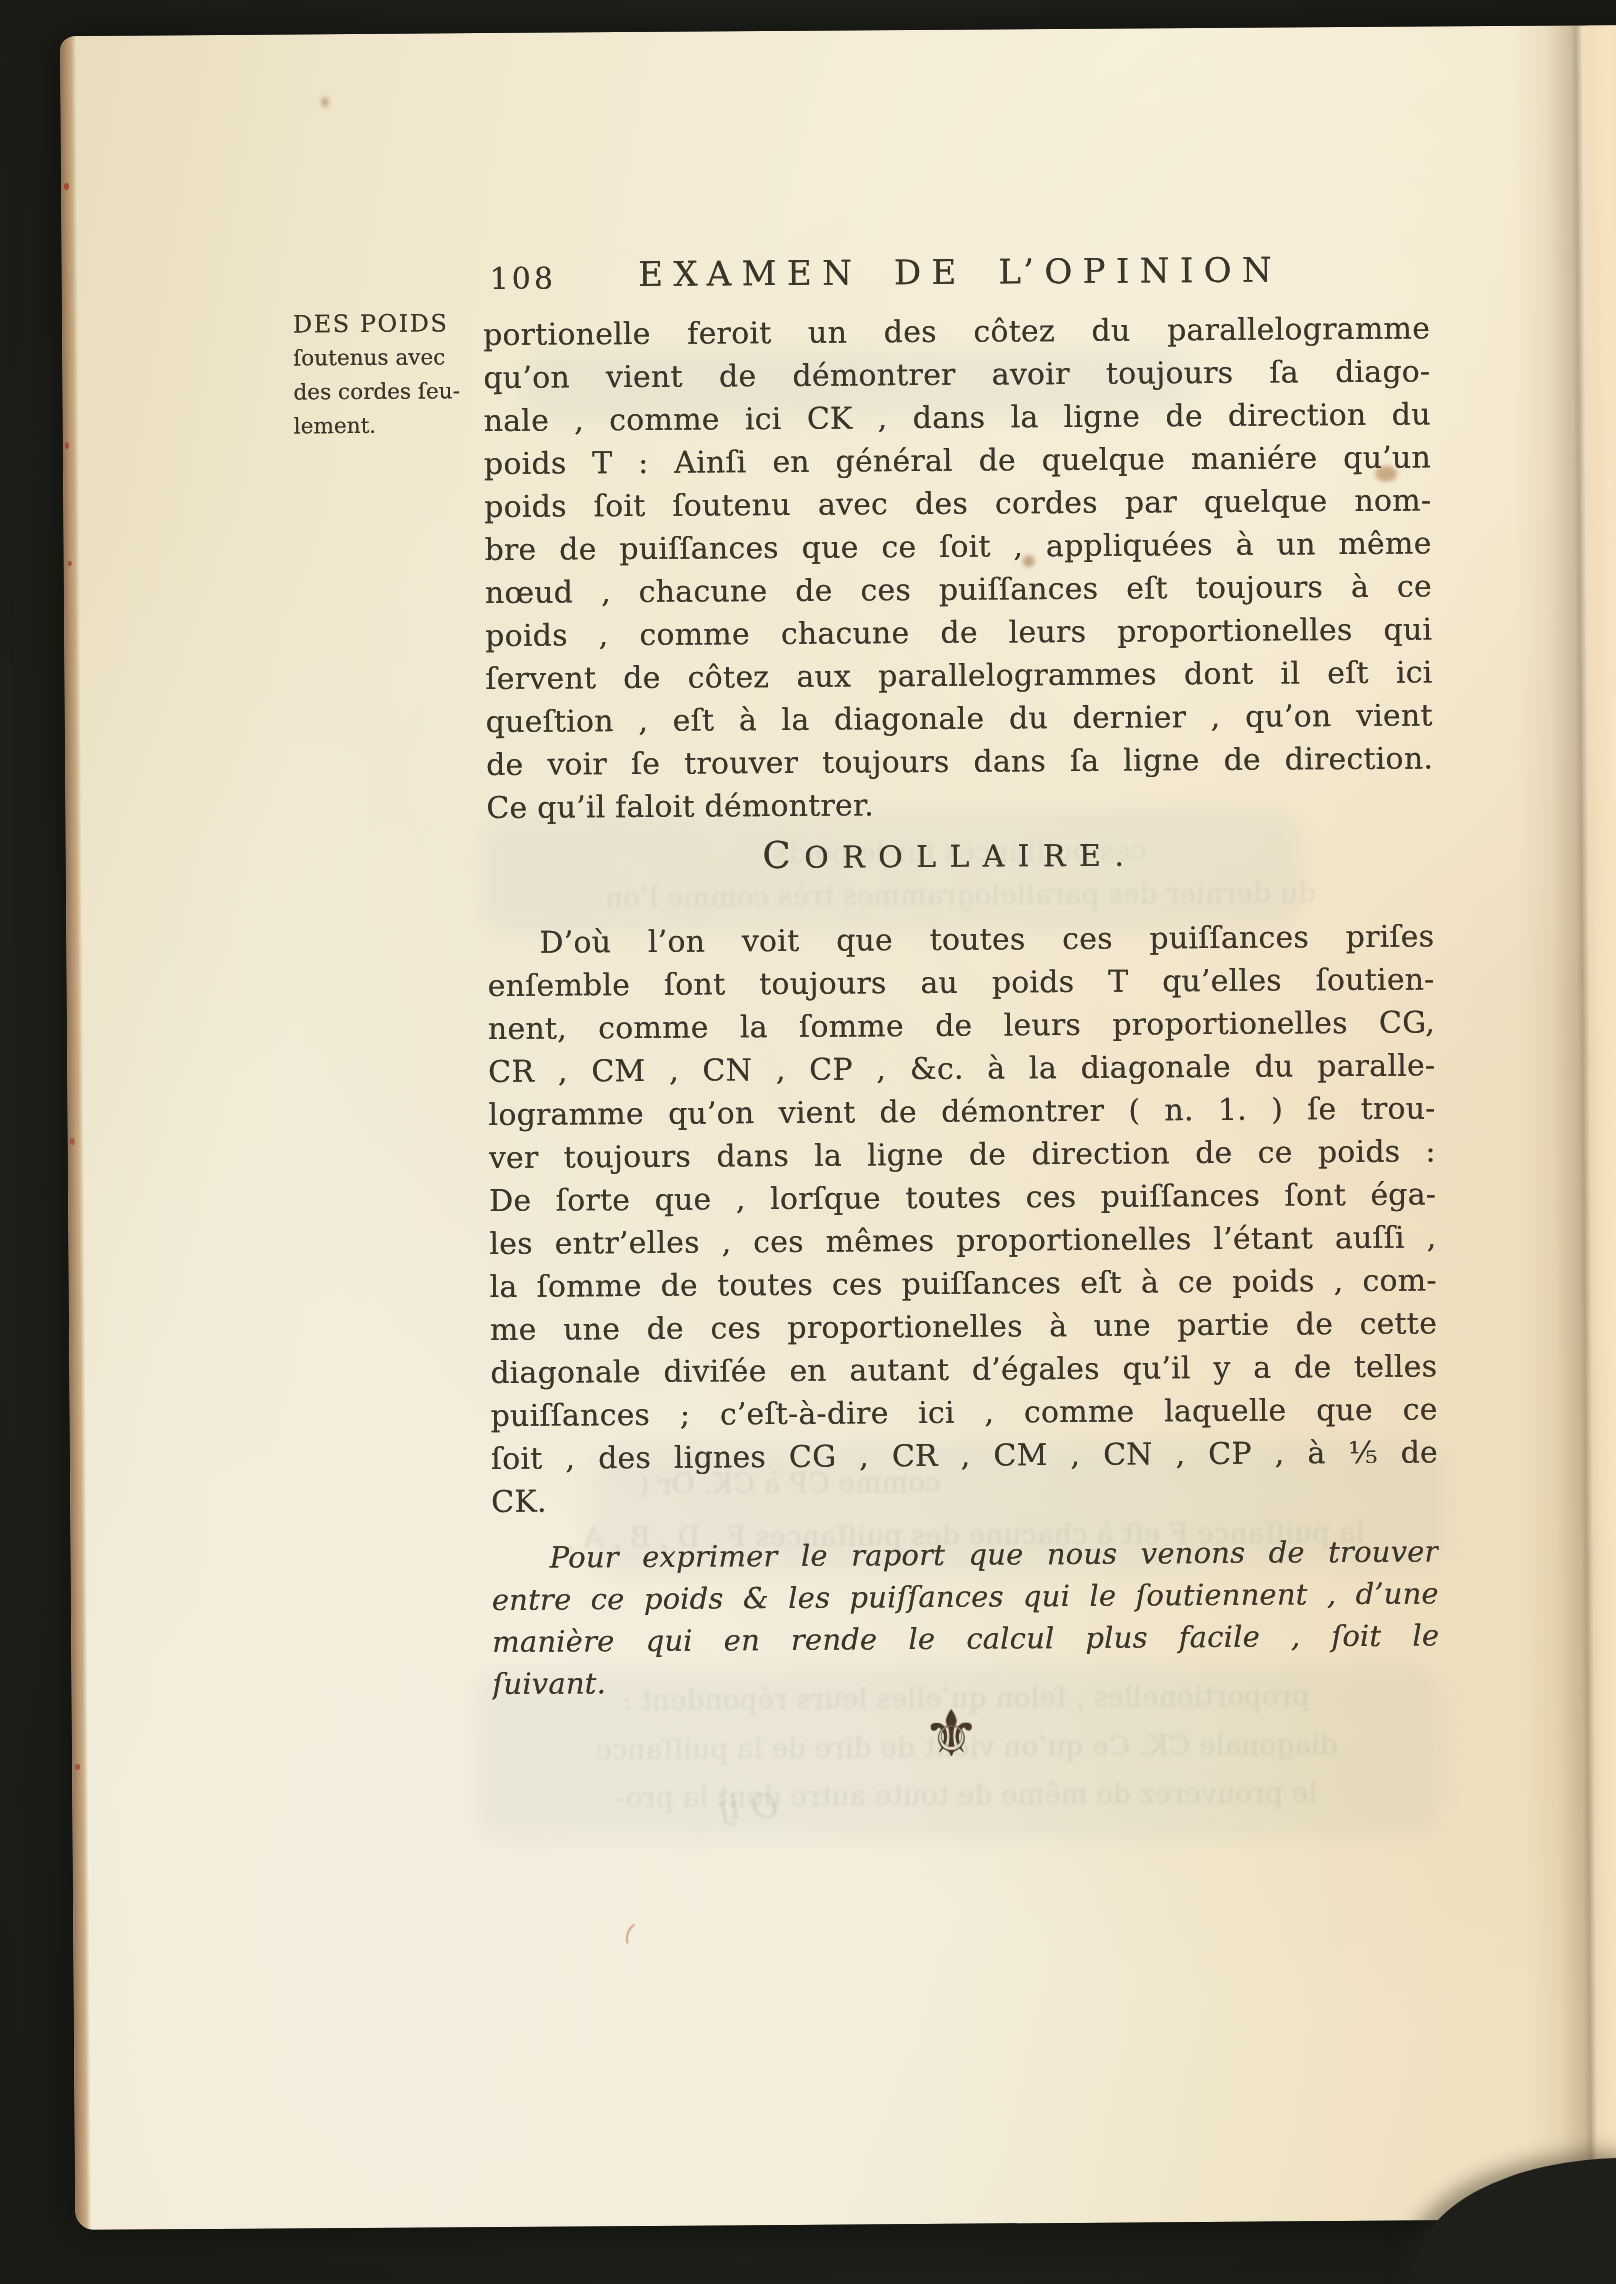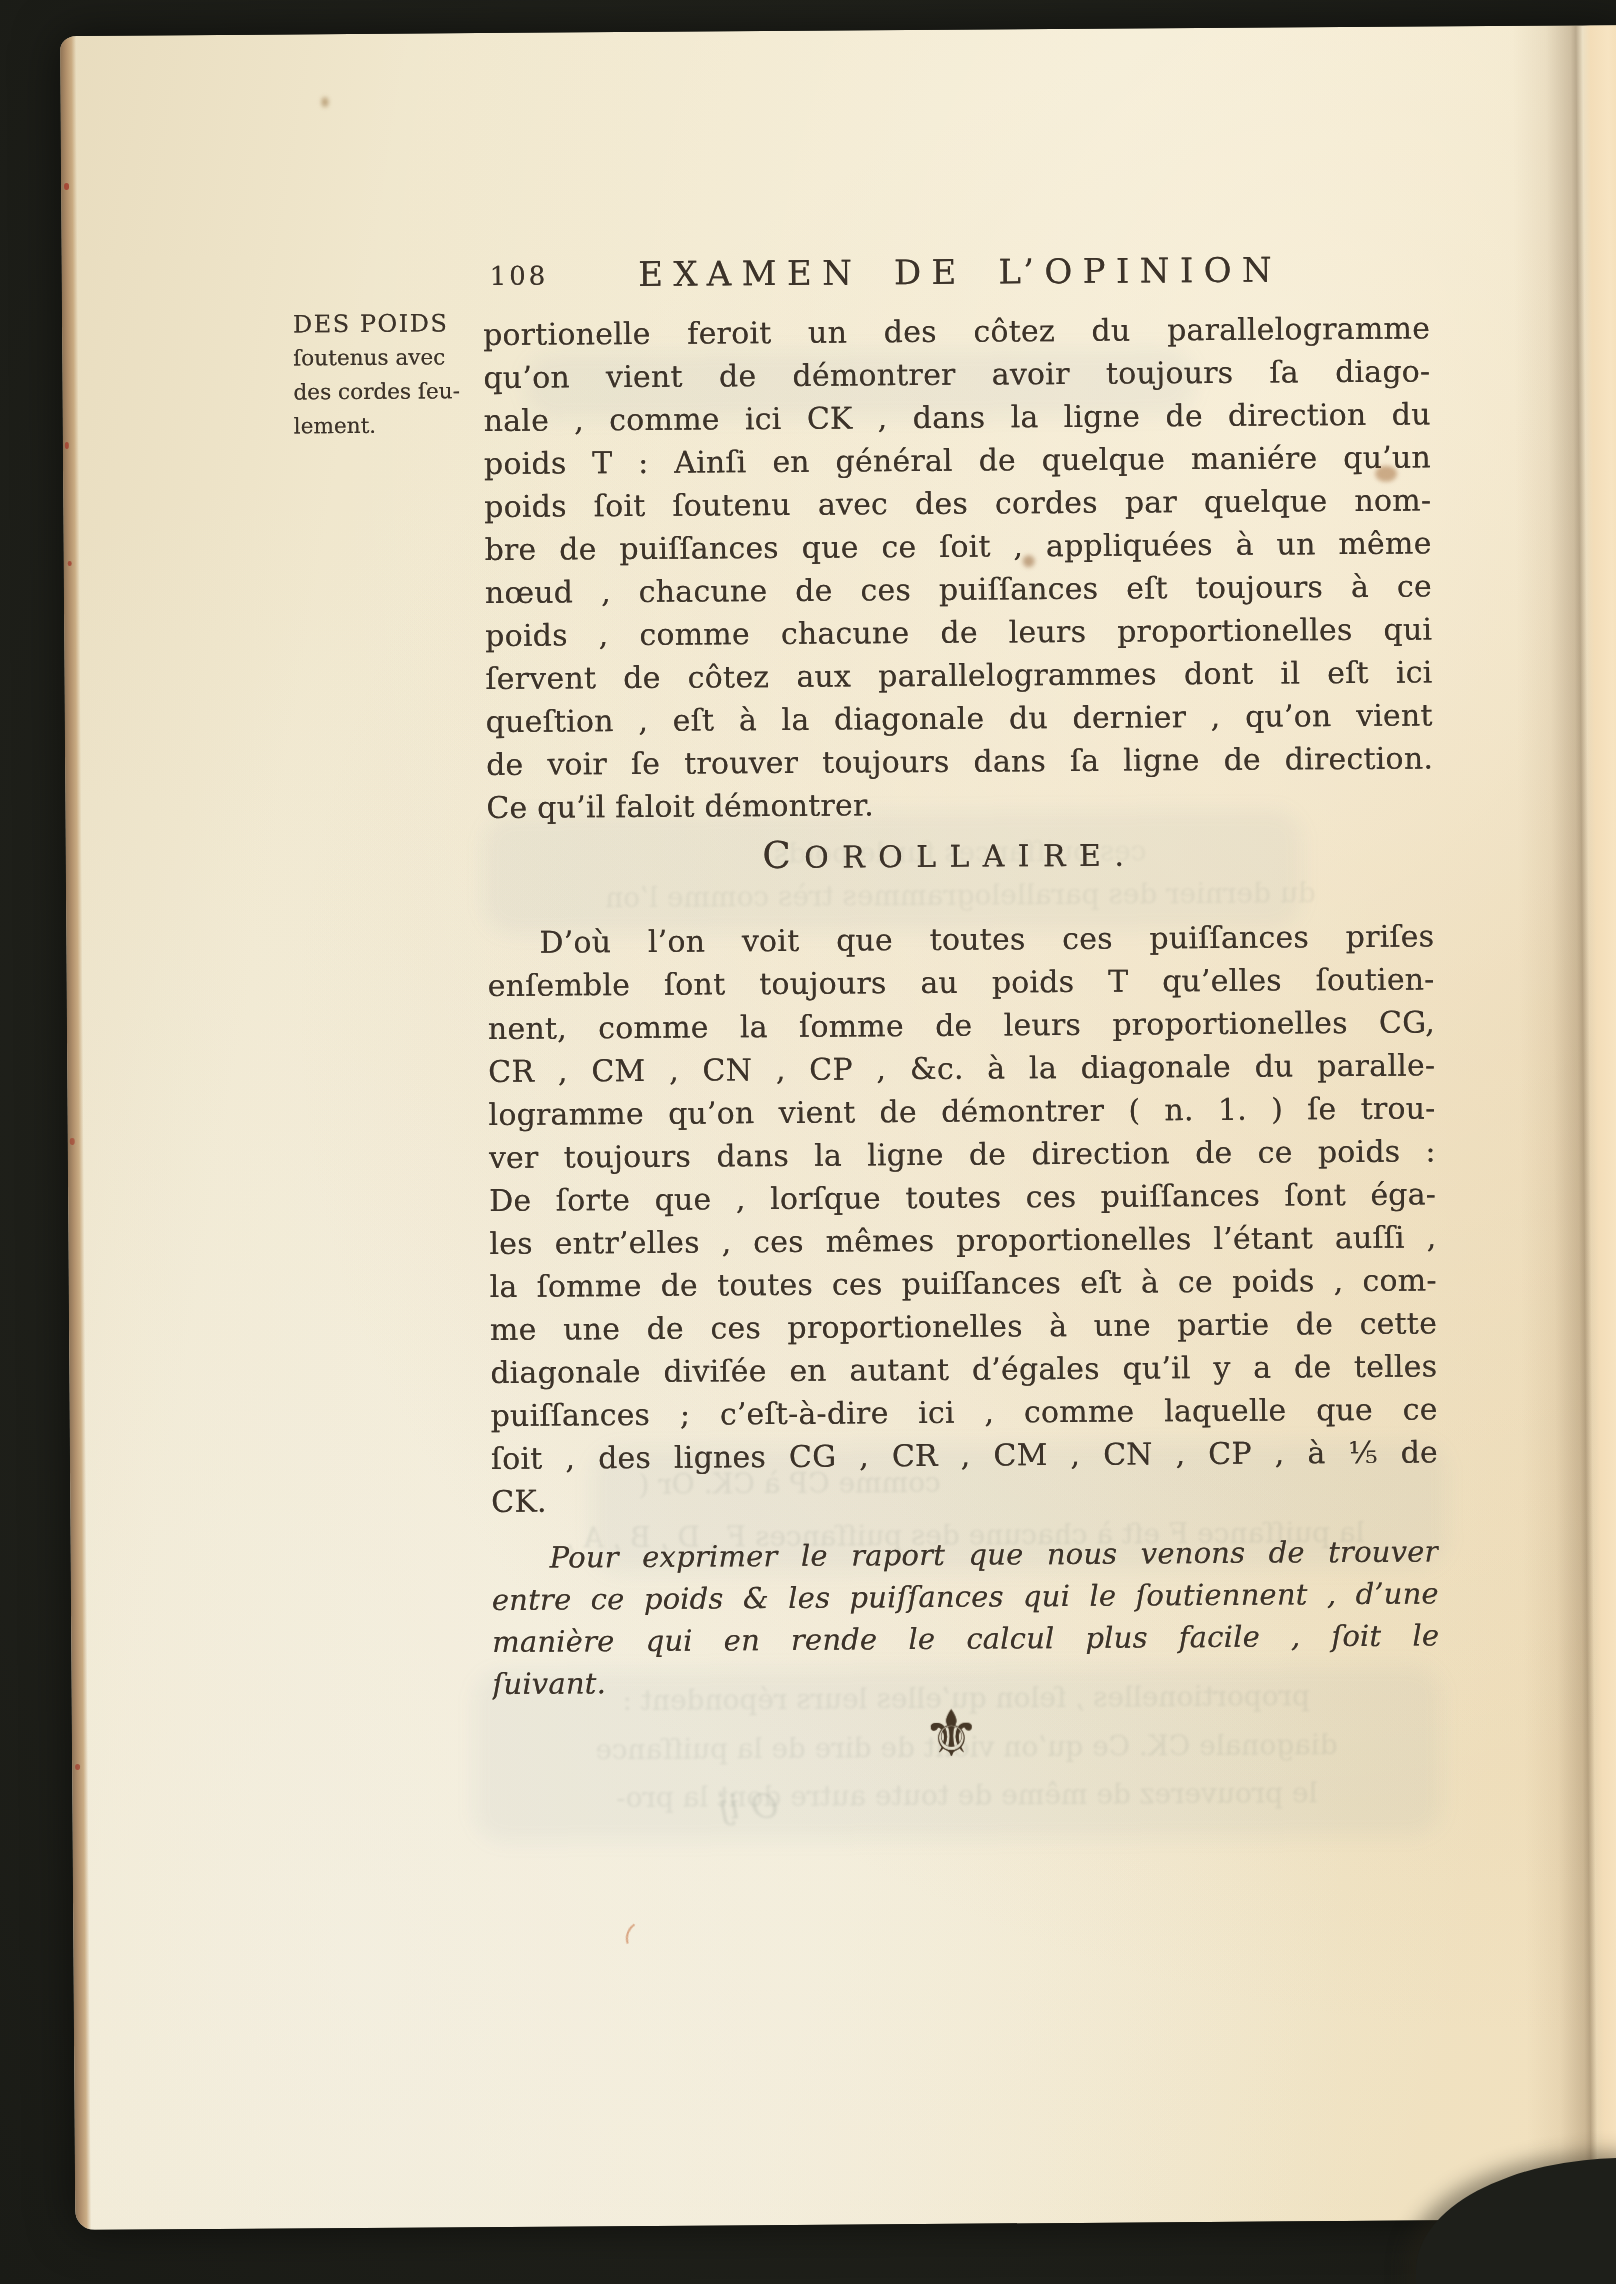--- a/index.html
+++ b/index.html
@@ -42,21 +42,21 @@
       rgba(146,110,66,0.08) 63%,
       #f3ddb8 70%, #f7e4c2 86%, #f3dcb4 100%);
   }
   
   .corner-cut{
     position:absolute;right:-22.3px;bottom:-30px;width:223px;height:156px;
     background:#1e1f1a;border-top-left-radius:209px 112px;
     box-shadow:-10.4px -6px 19.4px rgba(40,35,25,0.45);
   }
   
-  .pagenum{position:absolute;left:428px;top:228px;font-size:26px;letter-spacing:3px;}
+  .pagenum{position:absolute;left:428px;top:228px;font-size:30px;letter-spacing:3px;}
   .running-title{
     position:absolute;left:421px;top:222px;width:946px;text-align:center;
     font-size:34px;letter-spacing:10.4px;word-spacing:10.4px;white-space:nowrap;
     transform:translateX(4.5px);
   }
   .margin-note{position:absolute;left:231px;top:273px;width:216px;line-height:34px;font-size:21.6px;}
   .margin-note .mn-caps{font-size:24px;letter-spacing:1.5px;}
   .col{position:absolute;left:421px;width:947px;}
   .bline{
     height:43px;line-height:43px;overflow:hidden;

